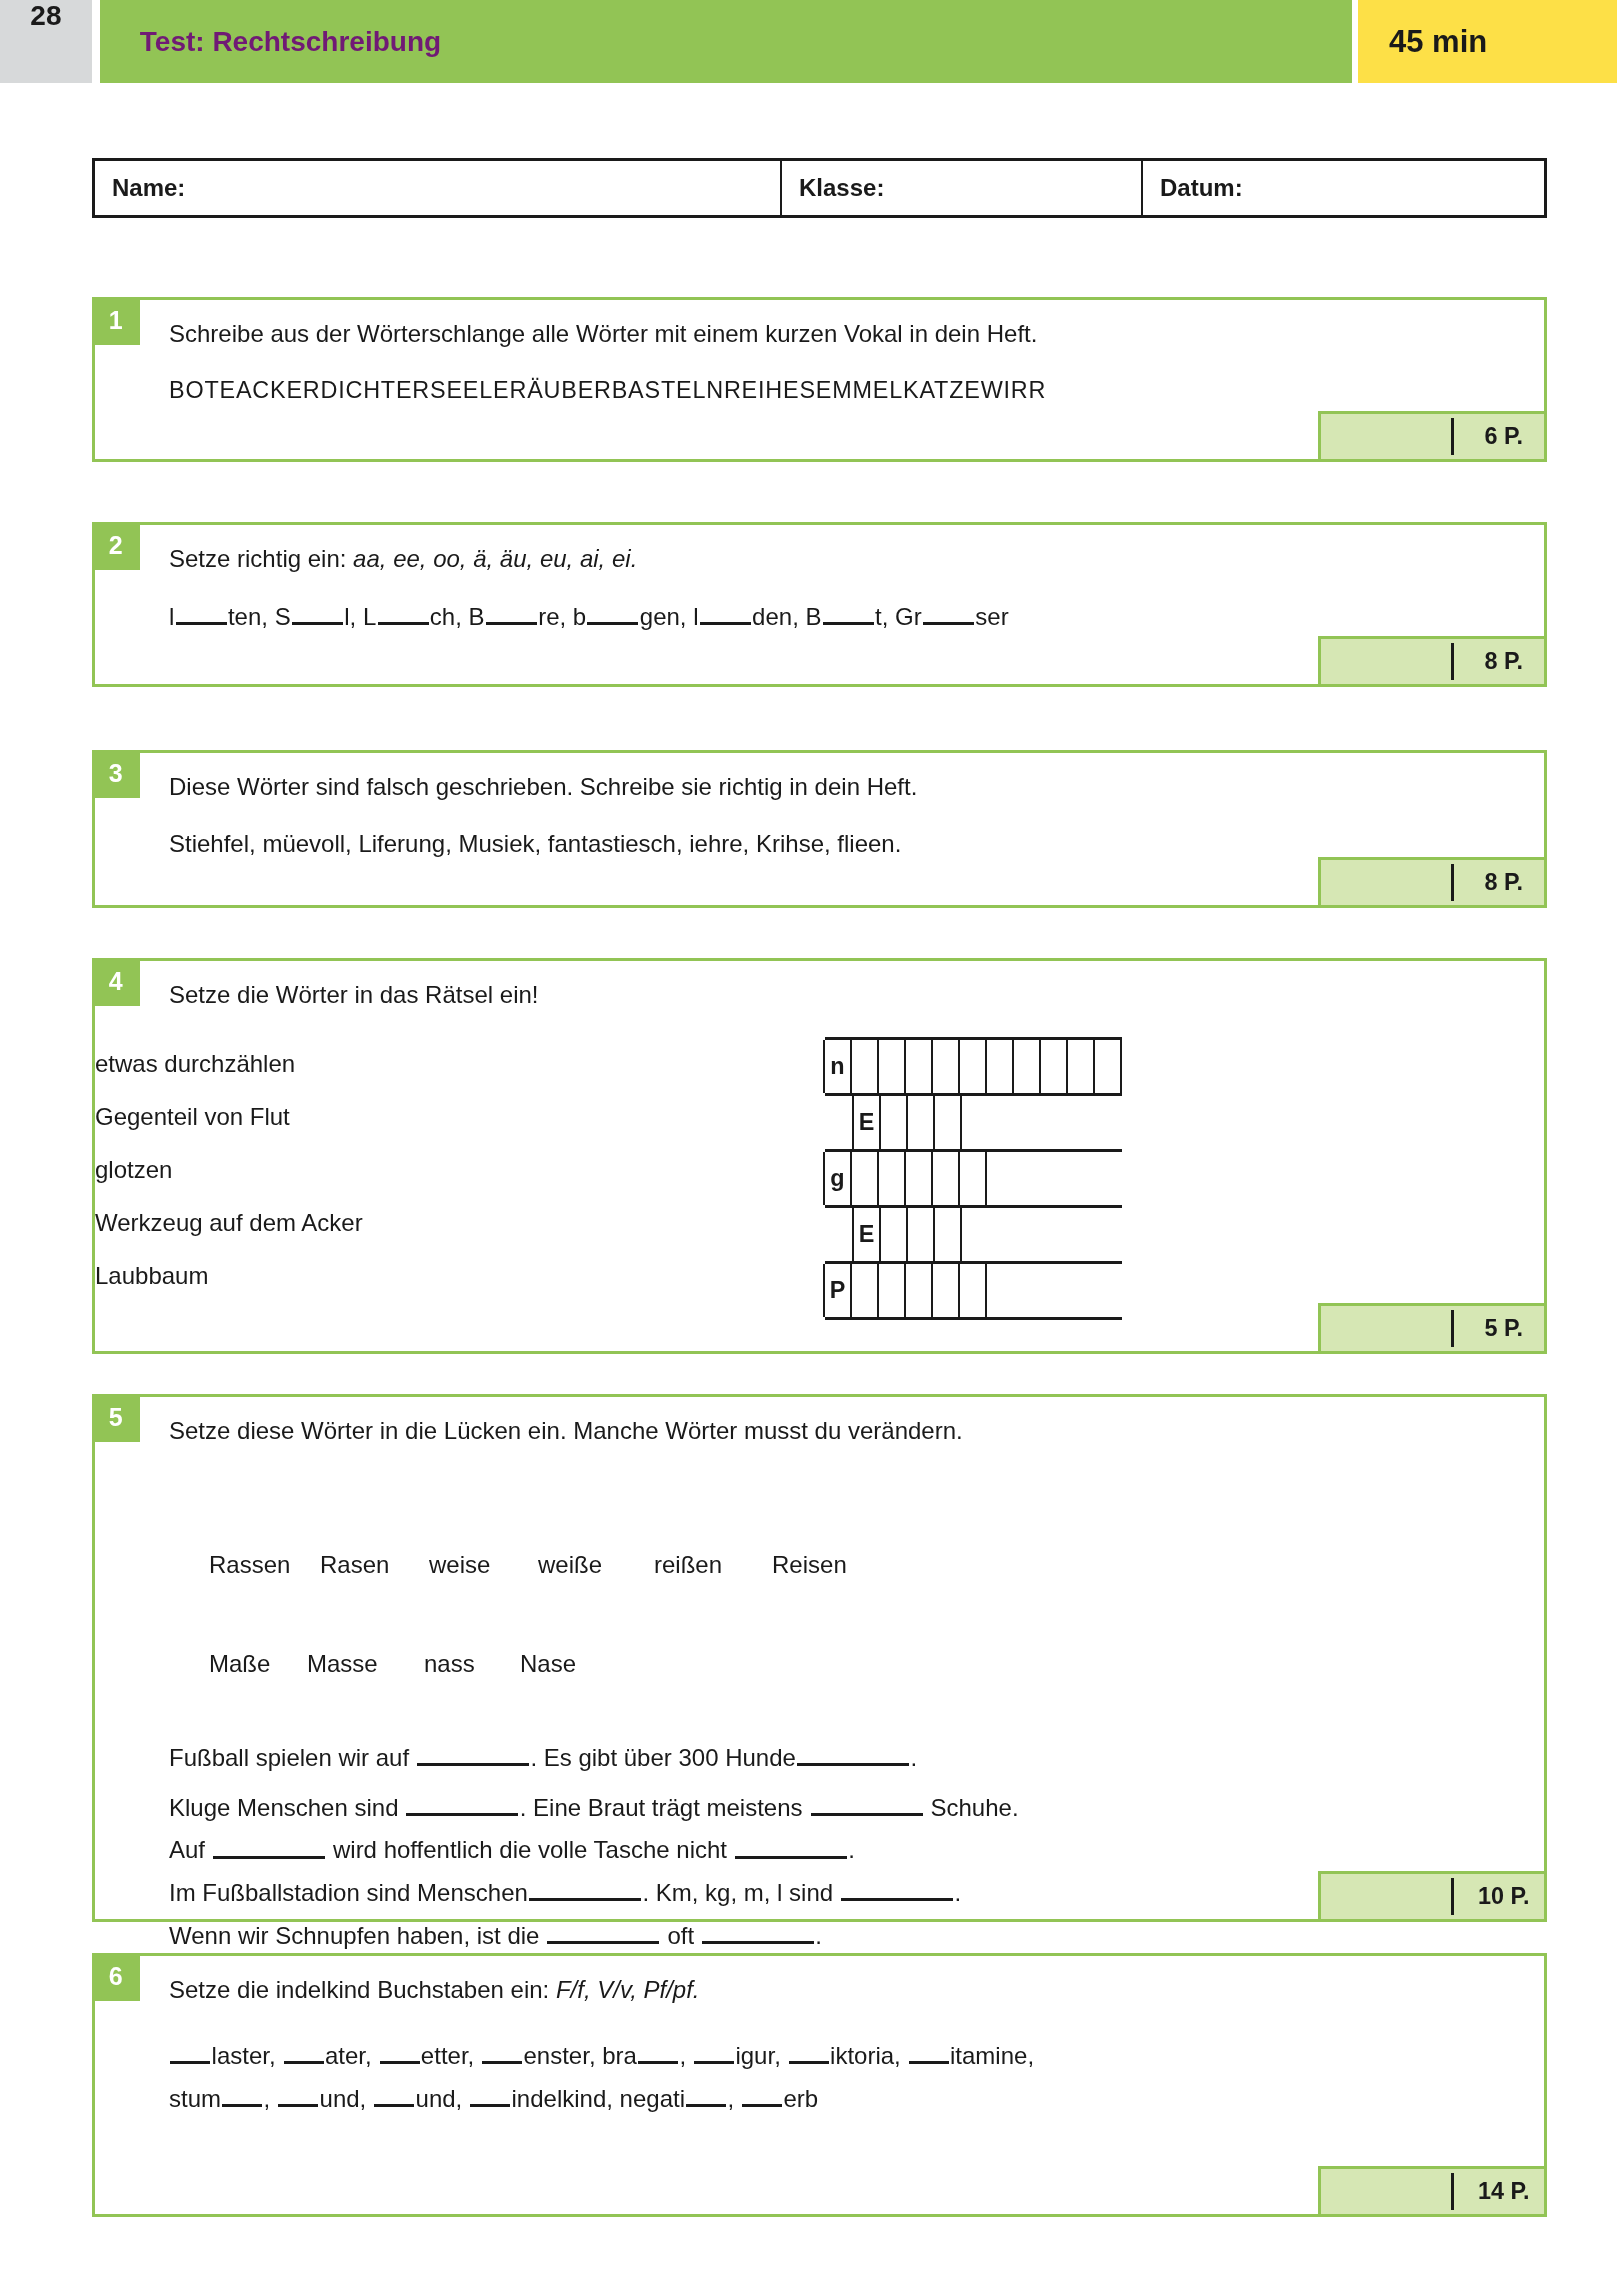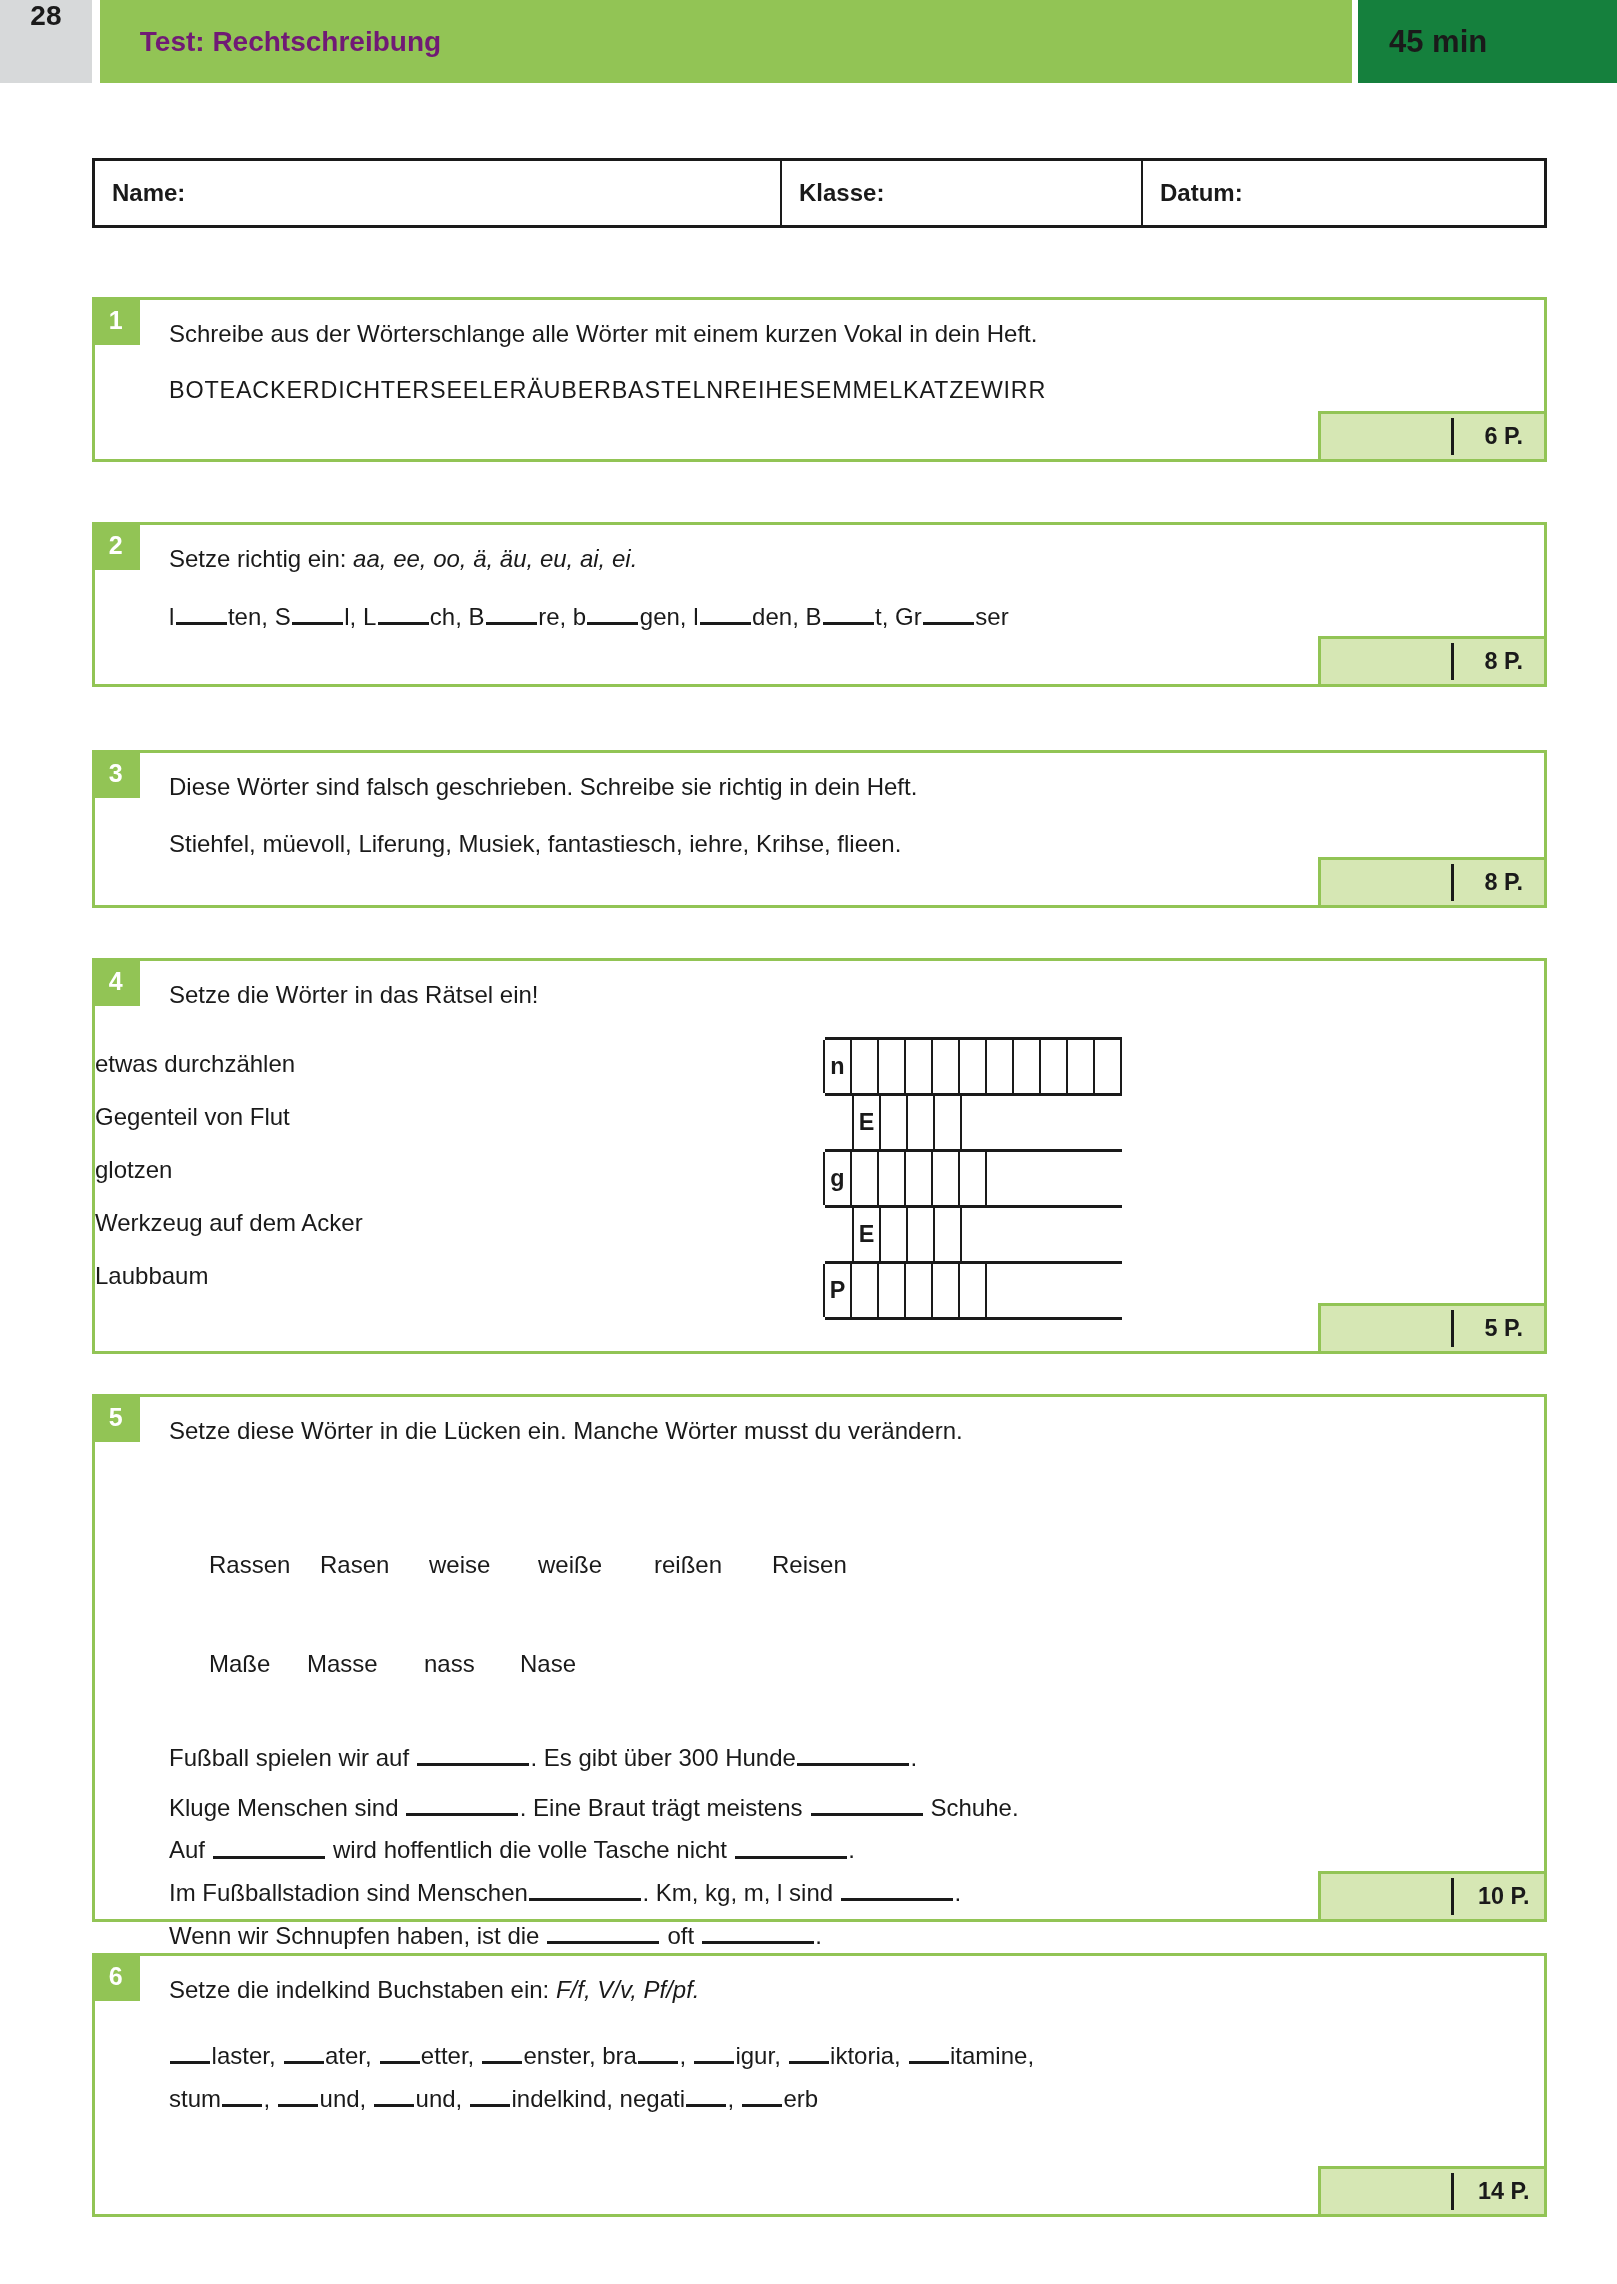--- a/index.html
+++ b/index.html
@@ -47,39 +47,39 @@
     box-sizing: border-box;
   }
   .header-title span {
     font-size: 28px;
     font-weight: bold;
     color: #701a75;
   }
   .header-divider { flex: 0 0 5.9px; background: #ffffff; }
   .header-time {
     flex: 0 0 259px;
-    background: #15803d;
+    background: #fde047;
     display: flex;
     align-items: center;
     padding-left: 31px;
     box-sizing: border-box;
   }
   .header-time span {
     font-size: 31px;
     font-weight: bold;
     color: #1a1a1a;
   }
 
   
   .ident-table {
     position: absolute;
     left: 92px;
     top: 158px;
     width: 1455px;
-    height: 70px;
+    height: 60px;
     border: 3.3px solid #1a1a1a;
     box-sizing: border-box;
     display: flex;
   }
   .ident-cell {
     display: flex;
     align-items: center;
     padding-left: 17px;
     box-sizing: border-box;
     font-size: 24px;

